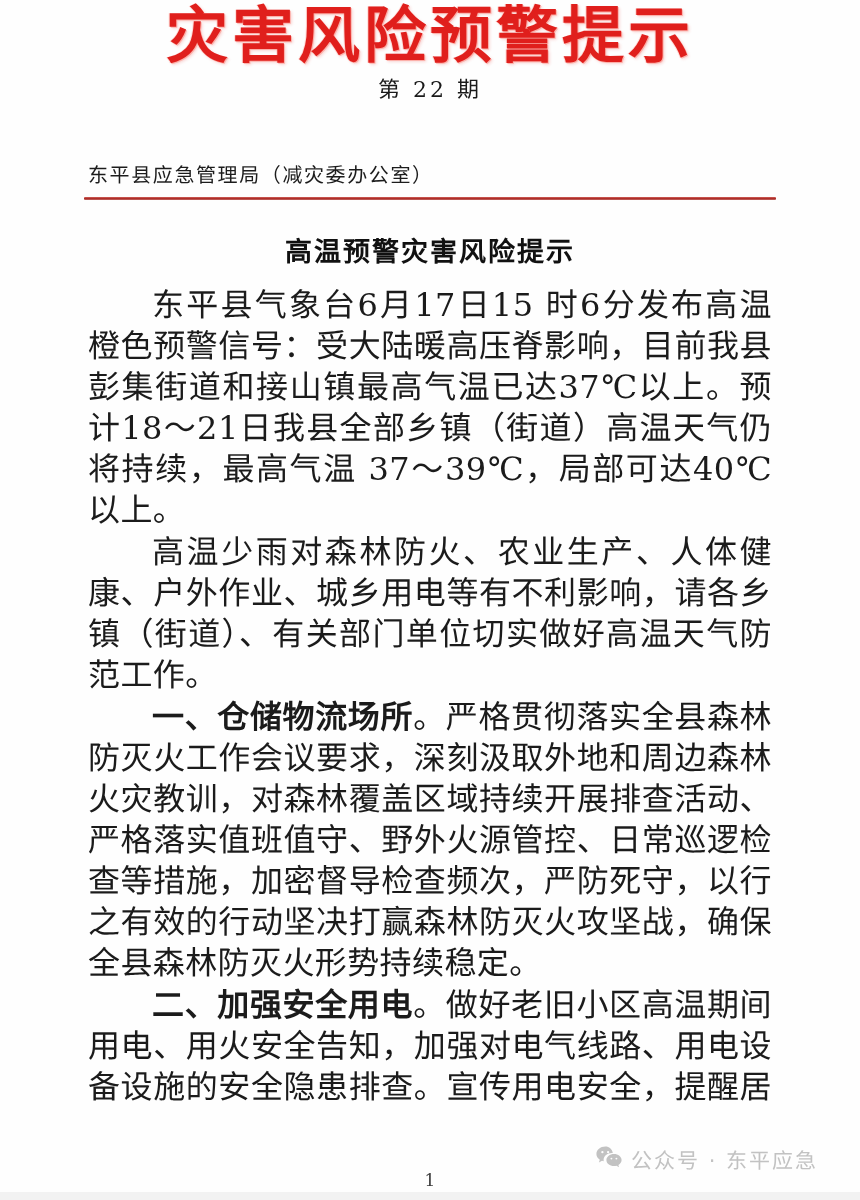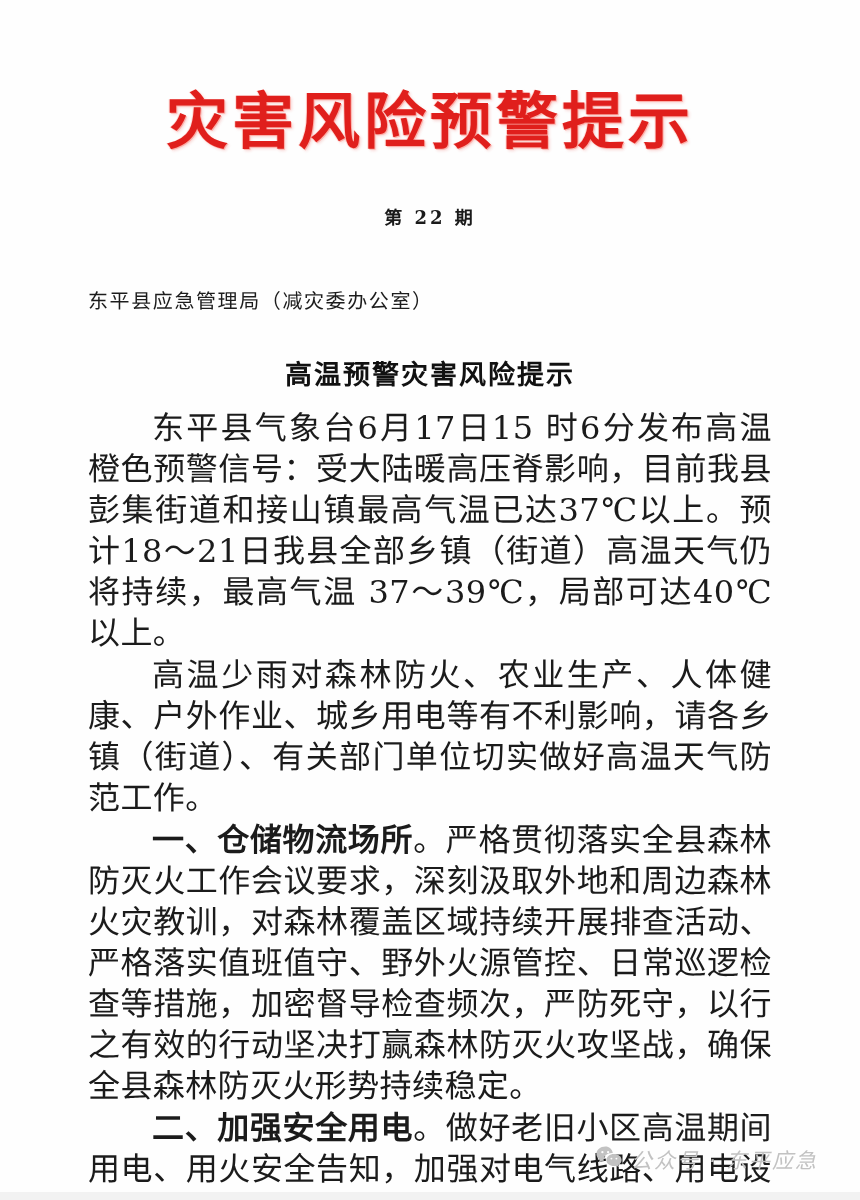--- a/index.html
+++ b/index.html
@@ -21,42 +21,40 @@
   .page {
     position: absolute;
     inset: 0;
     background: #fefefe;
     display: flex;
     flex-direction: column;
   }
 
   
   .masthead {
-    padding-top: 86px;
     text-align: center;
   }
   .doc-title {
     font-family: "DejaVu Serif", "Liberation Serif", serif;
     font-size: 62px;
     font-weight: 700;
     line-height: 1.15;
     letter-spacing: 4px;
     color: #e01f1c;
     text-shadow:
        1px 1px 0 rgba(255,140,130,0.55),
       -1px 0   0 rgba(255,170,160,0.40),
        2px 2px 3px rgba(224,31,28,0.18);
     margin: 0;
     white-space: nowrap;
   }
 
   .issue-no {
-    margin-top: 46px;
-    font-size: 18px;
-    font-weight: 700;
+    font-size: 22px;
+    font-weight: 400;
     letter-spacing: 3px;
     color: #1a1a1a;
   }
 
   
   .issuer-row {
     margin: 56px 88px 0 88px;
     display: flex;
     align-items: flex-start;
     justify-content: space-between;
@@ -119,21 +117,20 @@
     right: 42px;
     bottom: 26px;
     display: flex;
     align-items: center;
     gap: 9px;
     color: #c2c2c2;
     font-family: "DejaVu Sans", "Liberation Sans", sans-serif;
     font-size: 21px;
     letter-spacing: 2px;
     user-select: none;
-    font-style: italic;
   }
   .wechat-icon { display: block; }
 
   .bottom-band {
     position: absolute;
     left: 0; right: 0; bottom: 0;
     height: 8px;
     background: #f2f2f2;
   }
 </style>

